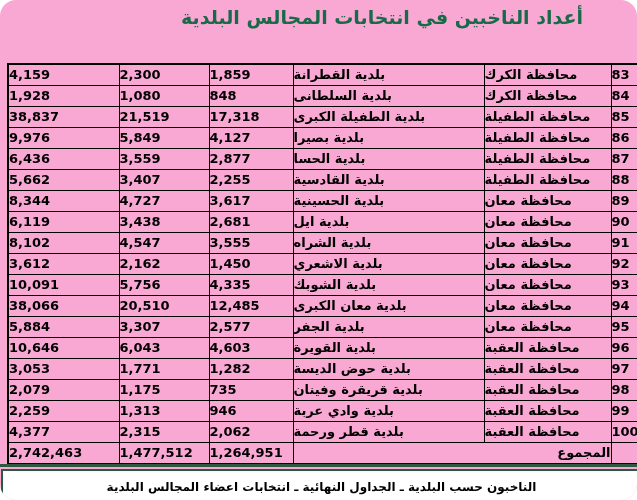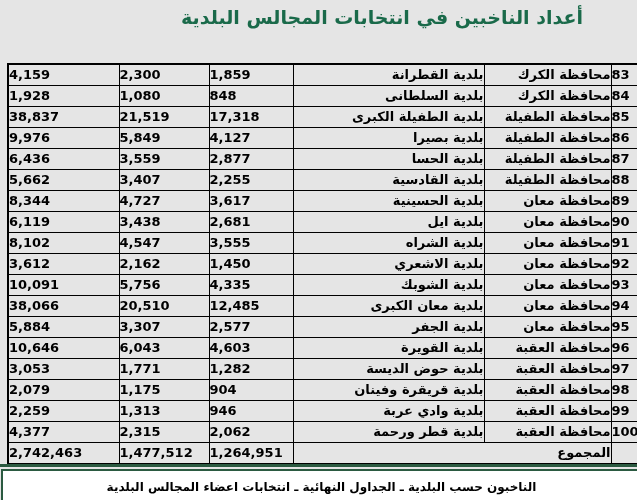--- a/index.html
+++ b/index.html
@@ -1,36 +1,37 @@
 <!DOCTYPE html>
 <html lang="ar"><head>
 <meta charset="utf-8">
 <style>
   html,body{margin:0;padding:0;background:#fff;}
   .page{
-    position:relative;width:637px;height:500px;overflow:hidden;background:#e5e5e5;
+    position:relative;width:637px;height:500px;overflow:hidden;background:#f9a8d4;
     font-family:"DejaVu Sans","Liberation Sans",sans-serif;
+    border-radius:16px;
   }
   .title{
     position:absolute;top:6px;left:0;width:764px;
     text-align:center;direction:rtl;
     font-size:19px;font-weight:bold;
   }
   .tablewrap{position:absolute;top:63px;left:7px;}
   table.voters{
     table-layout:fixed;border-collapse:collapse;width:651px;
     border:2px solid #000;
   }
   table.voters td{
     border:1px solid #000;height:20px;line-height:20px;
     font-weight:bold;font-size:13px;color:#000;
     overflow:hidden;white-space:nowrap;padding:0;
   }
   td.c-val{font-size:13.5px;}
-  td.c-muni,td.c-gov{direction:rtl;text-align:right;padding-right:6px;}
+  td.c-muni,td.c-gov{direction:rtl;text-align:left;padding-right:6px;}
   td.c-no{text-align:left;padding-left:6px;}
   td.c-total-label{direction:rtl;font-size:14px;}
   .green-rule{position:absolute;top:464px;left:0;width:637px;height:3px;}
   .footer-box{
     position:absolute;top:469px;left:1px;width:660px;height:60px;
     border-width:2px;border-style:solid;background:#fff;
   }
   .footer-text{
     margin-top:9px;text-align:center;direction:rtl;
     font-size:12px;font-weight:bold;color:#000;
@@ -171,21 +172,21 @@
             <td class="c-val">3,053</td>
             <td class="c-val">1,771</td>
             <td class="c-val">1,282</td>
             <td class="c-muni">بلدية حوض الديسة</td>
             <td class="c-gov">محافظة العقبة</td>
             <td class="c-no">97</td>
           </tr>
           <tr>
             <td class="c-val">2,079</td>
             <td class="c-val">1,175</td>
-            <td class="c-val">904</td>
+            <td class="c-val">735</td>
             <td class="c-muni">بلدية قريقرة وفينان</td>
             <td class="c-gov">محافظة العقبة</td>
             <td class="c-no">98</td>
           </tr>
           <tr>
             <td class="c-val">2,259</td>
             <td class="c-val">1,313</td>
             <td class="c-val">946</td>
             <td class="c-muni">بلدية وادي عربة</td>
             <td class="c-gov">محافظة العقبة</td>

